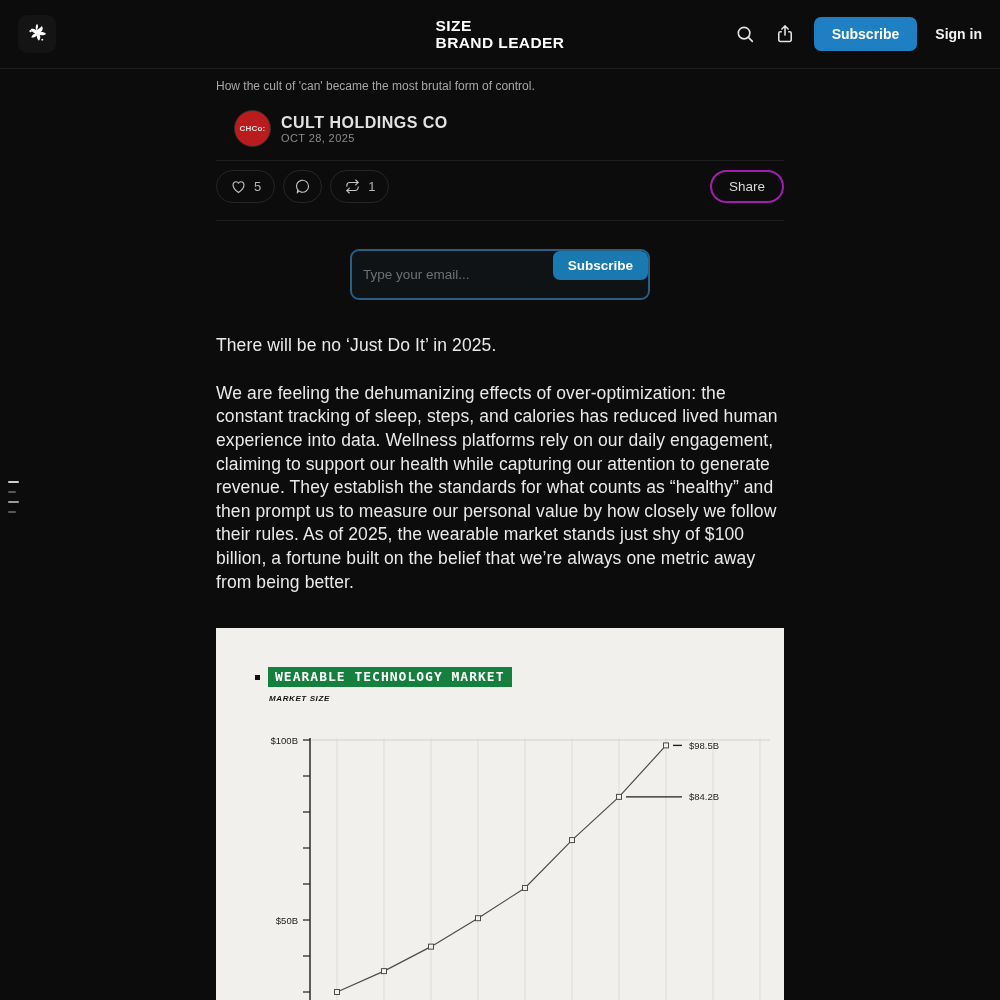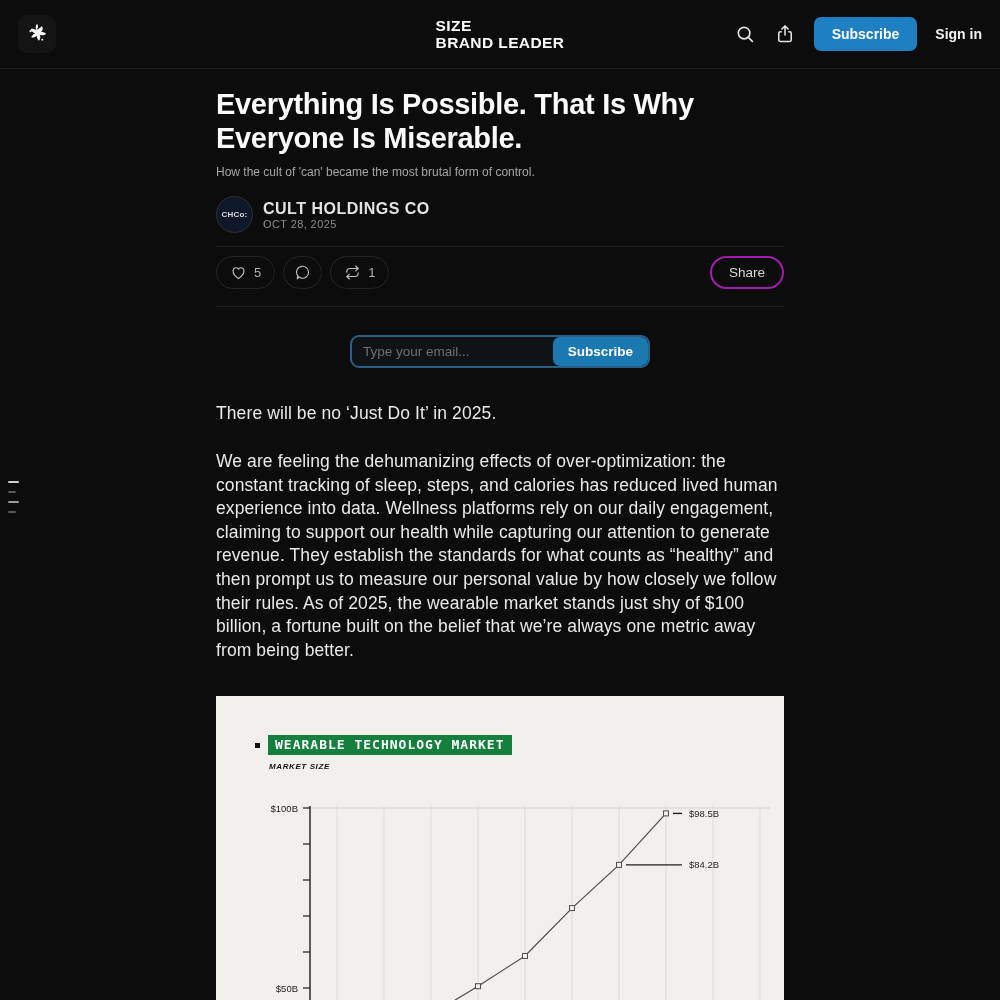--- a/index.html
+++ b/index.html
@@ -44,24 +44,25 @@
   h1.post-title {
     margin-top:19px;
     font-size:29px; font-weight:700; letter-spacing:-.3px;
     line-height:1.16; color:#fbfbfb;
   }
   .post-subtitle { margin-top:9px; font-size:12px; color:#a6a6a6; line-height:1.35; }
 
   .byline { margin-top:16px; display:flex; align-items:center; gap:10px; }
   .avatar {
     width:37px; height:37px; border-radius:50%;
-    background:#0f172a; border:1px solid #303030;
+    background:#b91c1c; border:1px solid #303030;
     display:flex; align-items:center; justify-content:center;
     font-size:8px; font-weight:700; color:#dcdcdc; letter-spacing:.2px;
     cursor:pointer;
+    margin-left:18px;
   }
   .byline-name { font-size:16px; font-weight:700; letter-spacing:.5px; color:#e2e2e2; cursor:pointer; }
   .byline-date { font-size:11px; letter-spacing:.4px; color:#8b8b8b; margin-top:0; }
 
   .divider { border:none; border-top:1px solid #1e1e1e; margin-top:13px; }
 
   .actions { display:flex; align-items:center; gap:8px; padding:9px 0; }
   .pill {
     display:flex; align-items:center; gap:7px;
     height:33px; padding:0 13px;
@@ -83,21 +84,21 @@
   .sub-widget {
     margin:28px auto 0;
     width:300px; display:flex;
     border:2px solid #2a5f84; border-radius:9px;
     background:#101316; overflow:hidden;
   }
   .sub-widget input {
     flex:1; min-width:0;
     background:transparent; border:none; outline:none;
     color:#bdbdbd; font-family:inherit; font-size:13.5px;
-    padding:0 11px; height:29px;
+    padding:0 11px; height:47px;
   }
   .sub-widget input::placeholder { color:#6f6f6f; }
   .sub-widget button {
     background:#1b79b2; color:#fff; border:none; cursor:pointer;
     font-family:inherit; font-size:13.5px; font-weight:600;
     padding:0 15px; border-radius:7px; height:29px;
   }
 
   
   .para { font-size:17.5px; line-height:23.6px; color:#e9e9e9; letter-spacing:.1px; }
@@ -164,21 +165,20 @@
         <path d="M8.6 6.6 12 3.2l3.4 3.4" fill="none" stroke="currentColor" stroke-width="1.7" stroke-linecap="round" stroke-linejoin="round"></path>
       </svg>
     </button>
     <button class="btn-subscribe-top">Subscribe</button>
     <button class="signin">Sign in</button>
   </div>
 </header>
 
 <main class="article">
 
-  <h1 class="post-title">Everything Is Possible. That Is Why Everyone Is Miserable.</h1>
   <div class="post-subtitle">How the cult of 'can' became the most brutal form of control.</div>
 
   <div class="byline">
     <div class="avatar">CHCo:</div>
     <div>
       <div class="byline-name">CULT HOLDINGS CO</div>
       <div class="byline-date">OCT 28, 2025</div>
     </div>
   </div>
 

